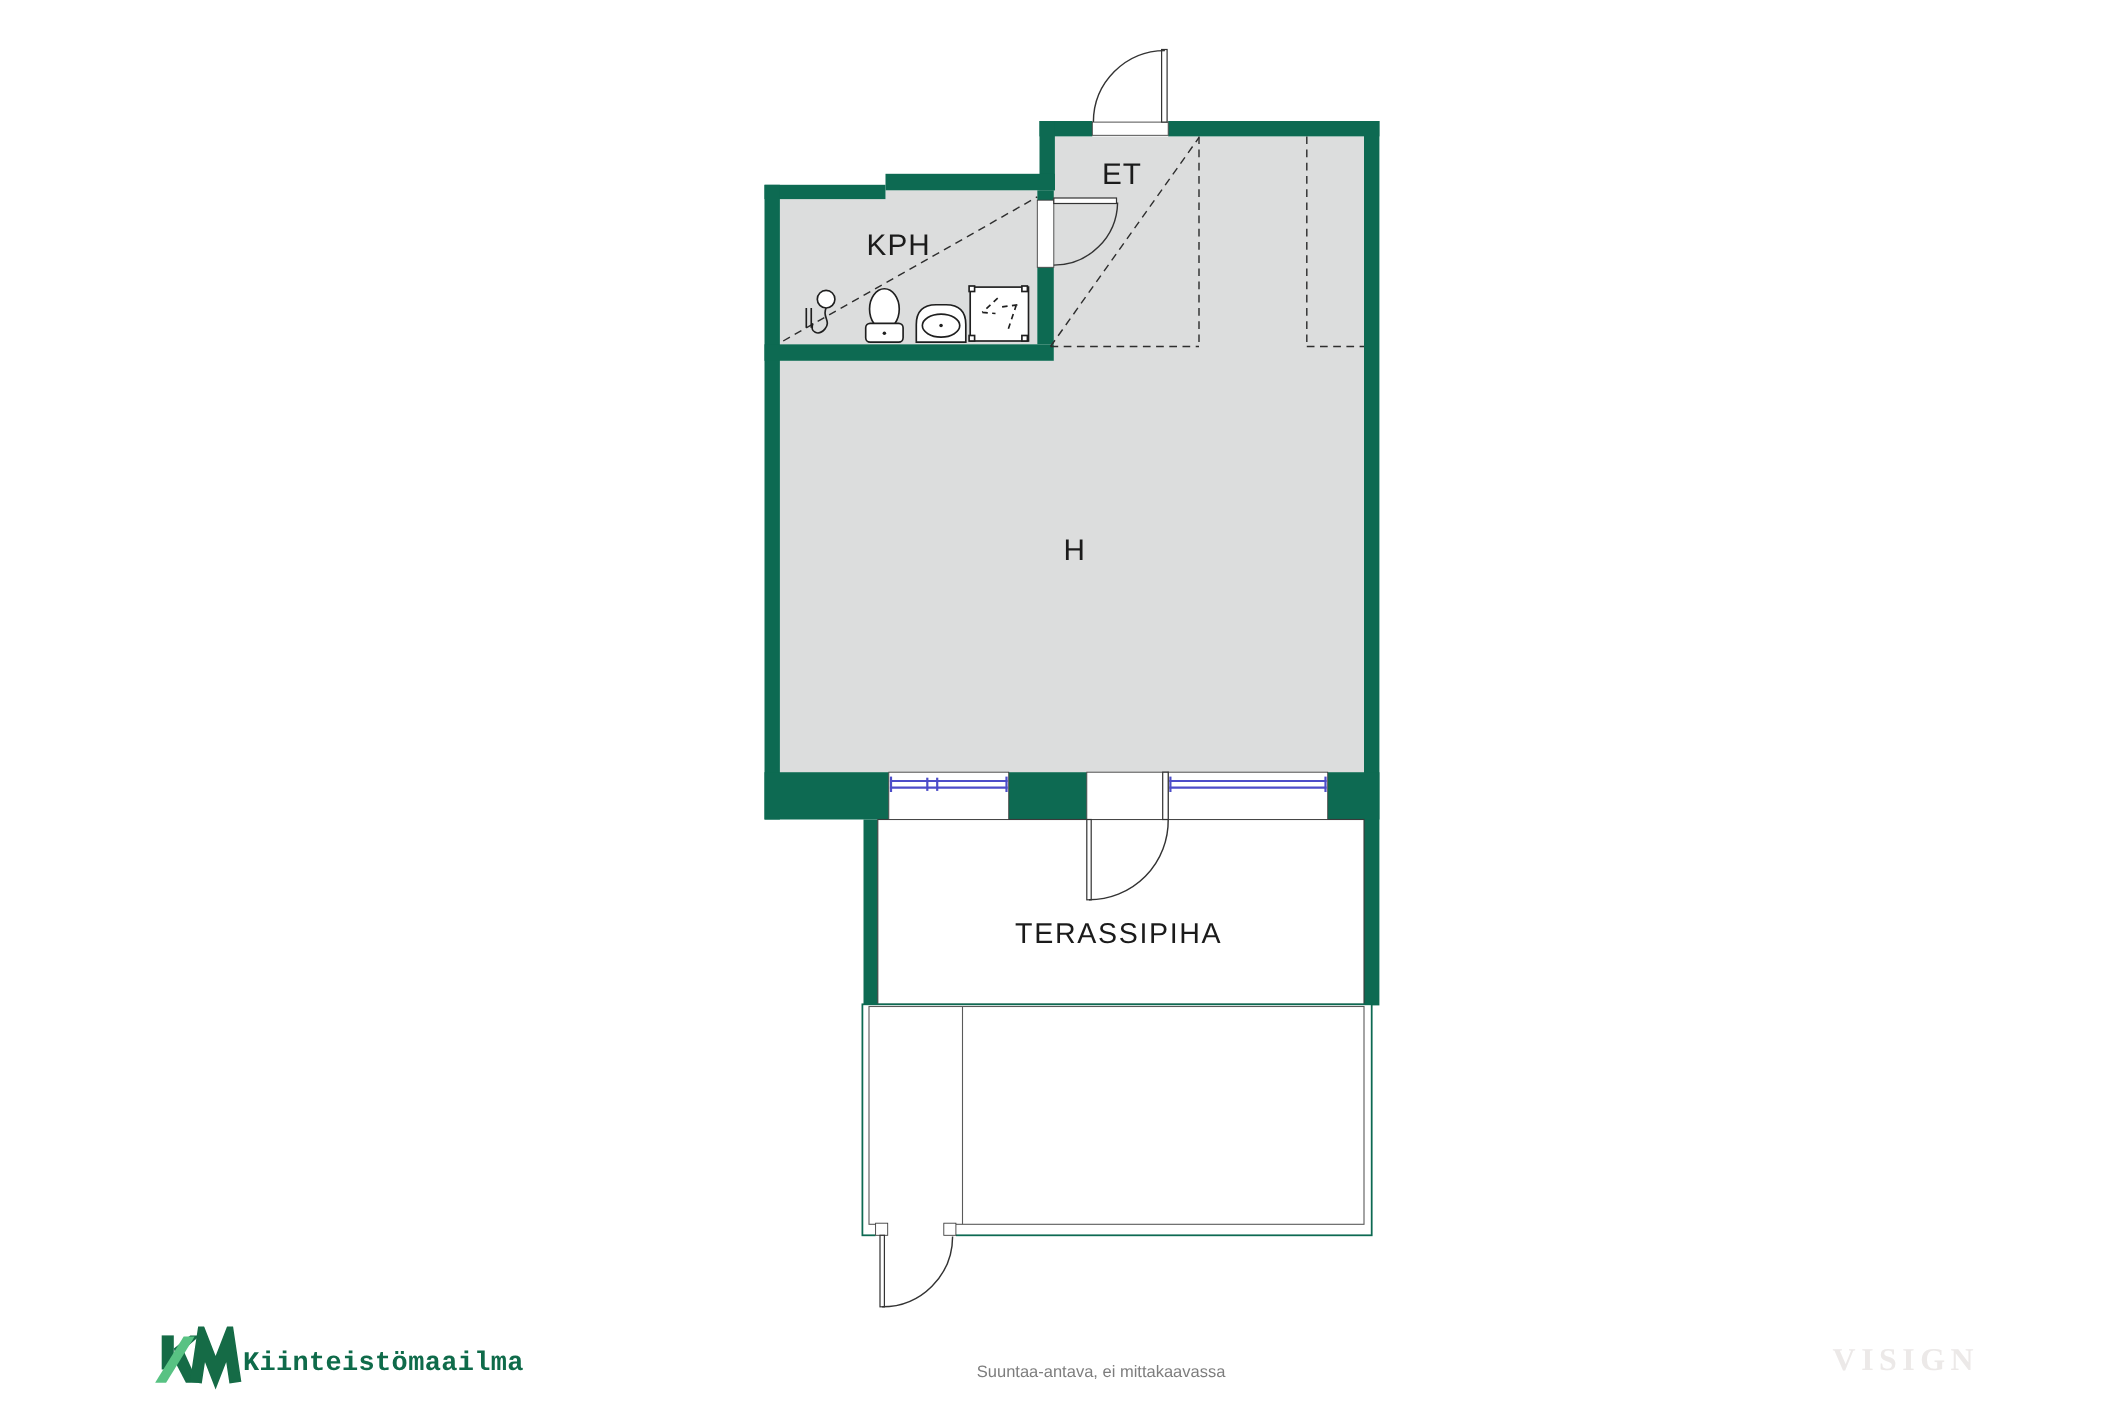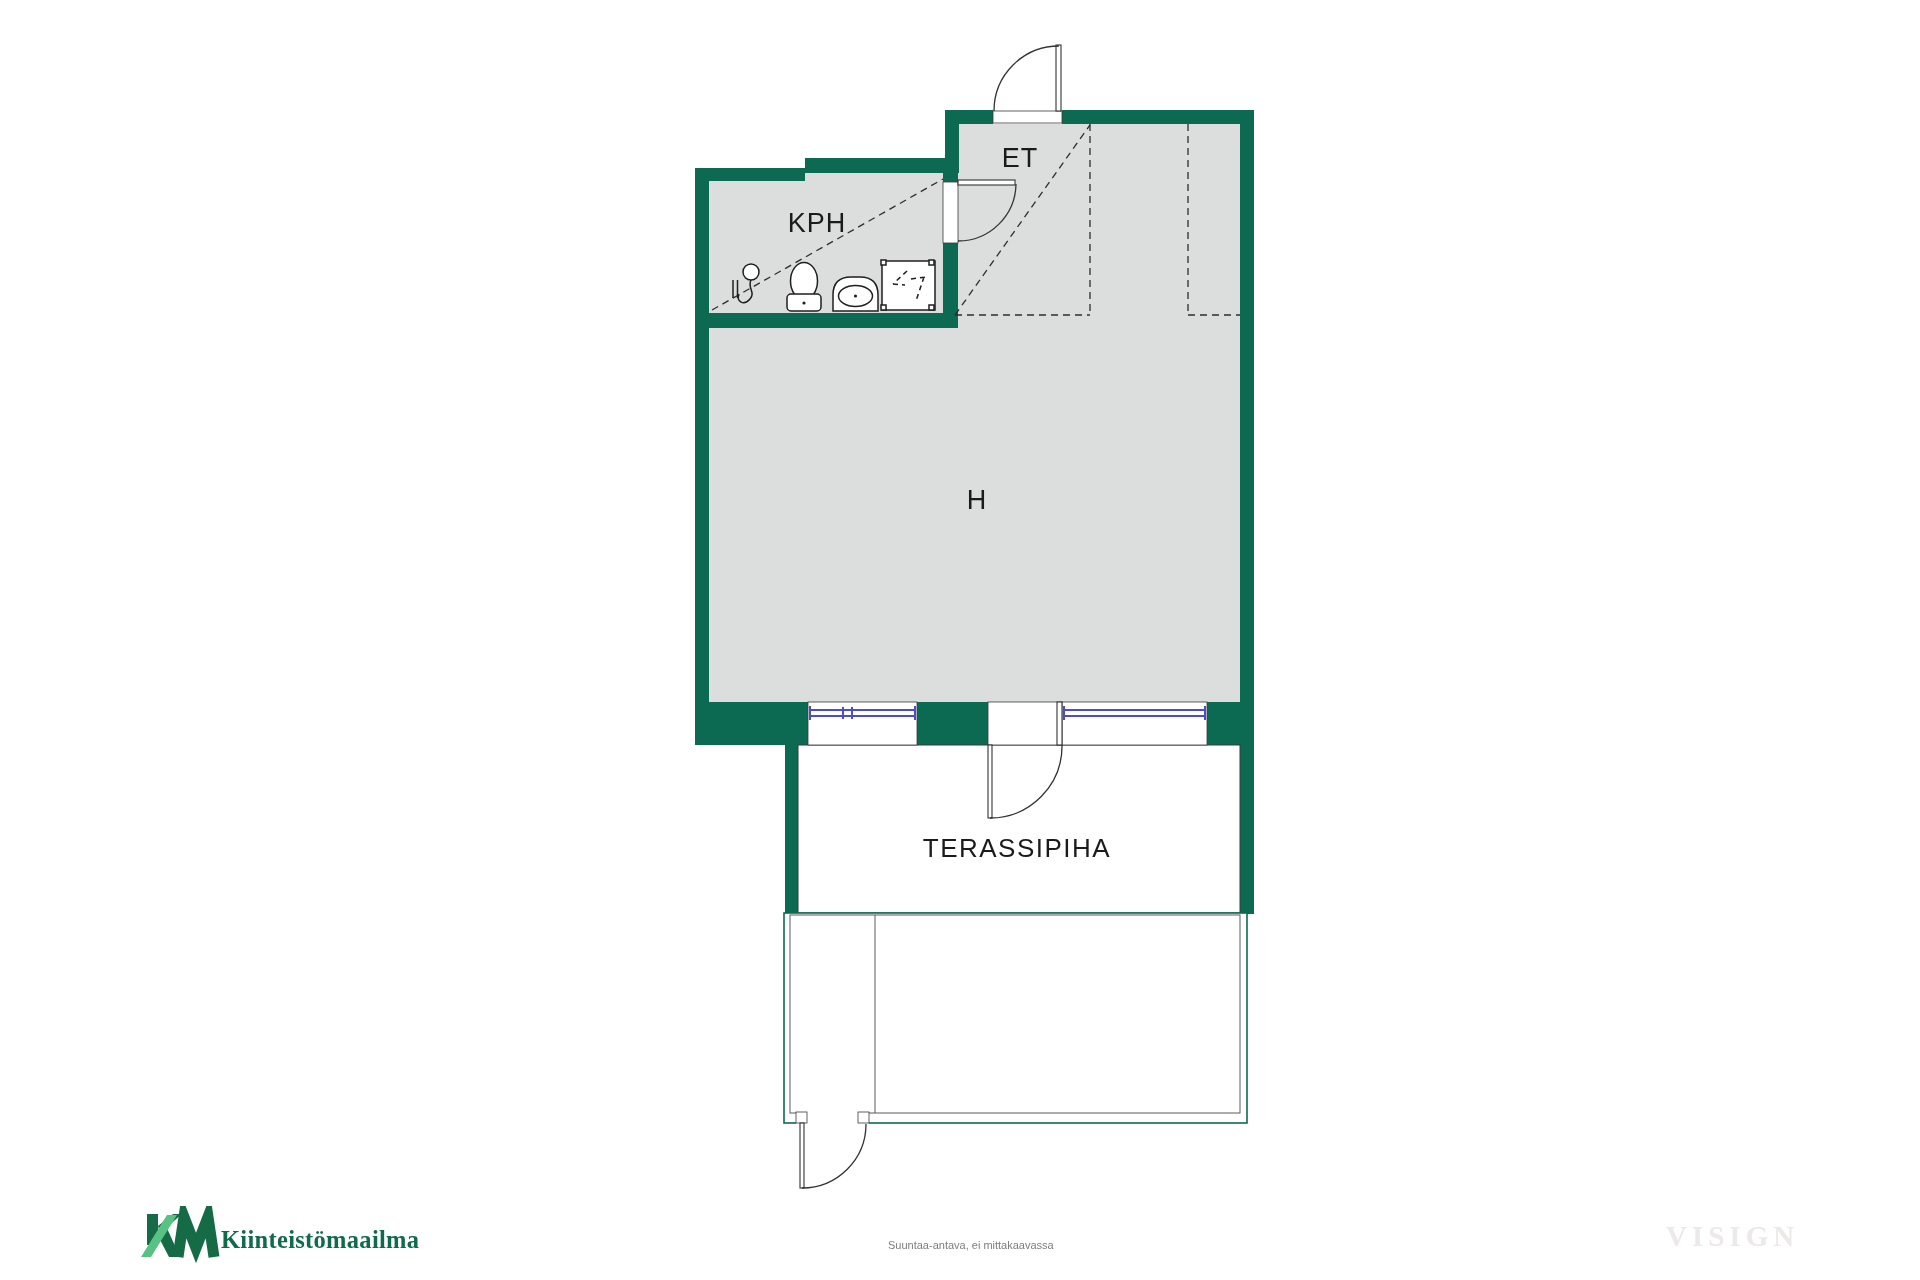--- a/index.html
+++ b/index.html
@@ -18,23 +18,23 @@
   .dash{fill:none;stroke:#2e2e2e;stroke-width:1.3;stroke-dasharray:7 5;}
   .fix{fill:#ffffff;stroke:#1f1f1f;stroke-width:1.5;}
   .fixline{fill:none;stroke:#1f1f1f;stroke-width:1.5;}
   .winline{stroke:#4d4dc9;stroke-width:2;}
   .deck-outer{fill:#ffffff;stroke:#0d6a52;stroke-width:1.6;}
   .deck-inner{fill:none;stroke:#5a5a5a;stroke-width:1;}
 
   .footer-logo{position:absolute;left:141px;top:1206px;width:300px;height:58px;}
   .logo-text{position:absolute;left:221px;top:1226px;color:#0f6b4a;
              font-size:24.5px;font-weight:bold;letter-spacing:0.3px;
-             font-family:Liberation Serif, serif;}
+             font-family:Liberation Mono, monospace;}
   .disclaimer{position:absolute;left:888px;top:1239px;color:#7d7d7d;
-              font-size:11px;font-family:"Liberation Sans",sans-serif;}
+              font-size:15px;font-family:"Liberation Sans",sans-serif;}
   .watermark{position:absolute;left:1666px;top:1220px;color:#ece9e8;
              font-size:29px;font-weight:bold;letter-spacing:5px;
              font-family:"Liberation Serif",serif;}
 </style>
 </head>
 <body>
 
 <svg id="plan-svg" width="1920" height="1280" viewBox="0 0 1920 1280">
 
   <g>

